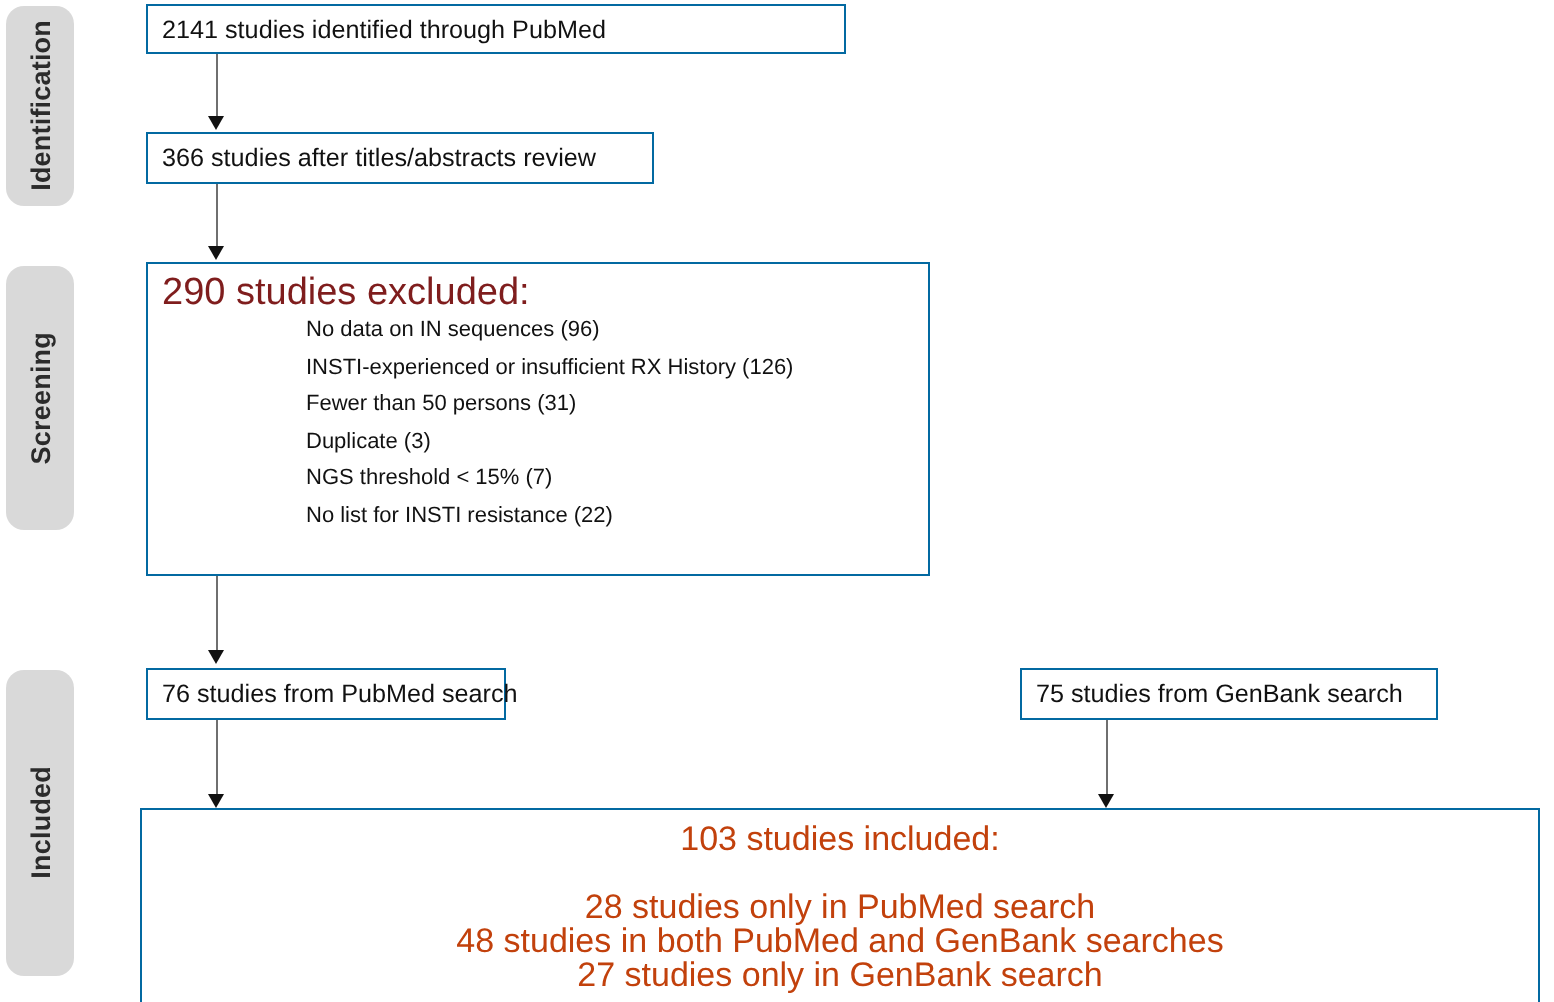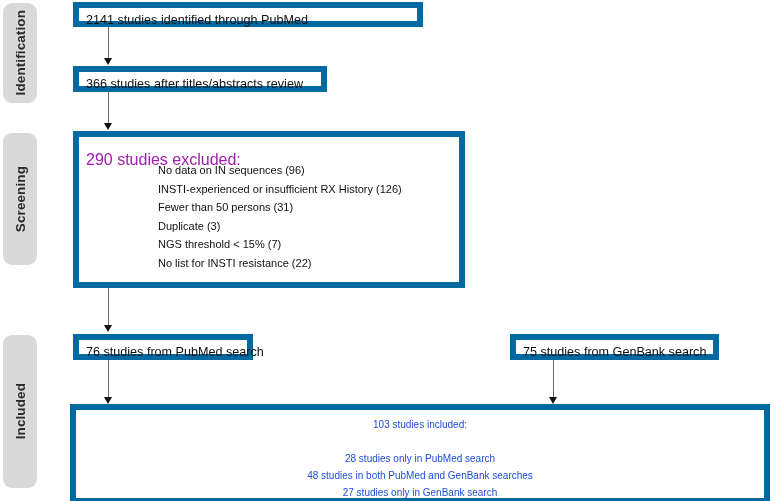--- a/index.html
+++ b/index.html
@@ -35,40 +35,40 @@
     font-weight: bold;
     color: #2b2b2b;
     letter-spacing: 0.1px;
     white-space: nowrap;
   }
 
   
   .flow-box {
     position: absolute;
     background: #ffffff;
-    border: 6px solid #0369a1;
+    border: 1px solid #0369a1;
     box-sizing: border-box;
   }
   .box-text {
     font-size: 12.6px;
     color: #111111;
     line-height: 1.32;
     white-space: nowrap;
   }
   .box-pad {
     position: absolute;
     left: 7px;
     top: 4px;
   }
   .excl-head {
     position: absolute;
     left: 7px;
-    top: 14px;
-    font-size: 16px;
-    color: #a21caf;
+    top: 4px;
+    font-size: 19px;
+    color: #7f1d1d;
     white-space: nowrap;
   }
   .excl-list {
     position: absolute;
     left: 79px;
     top: 24px;
     margin: 0;
     padding: 0;
     list-style: none;
   }
@@ -79,22 +79,22 @@
     white-space: nowrap;
   }
   .final-body {
     position: absolute;
     left: 0;
     right: 0;
     top: 6px;
     text-align: center;
   }
   .final-line {
-    font-size: 10px;
-    color: #1d4ed8;
+    font-size: 17px;
+    color: #c2410c;
     line-height: 17px;
     white-space: nowrap;
   }
   .final-gap {
     height: 17px;
   }
 
   
   .connector {
     position: absolute;

